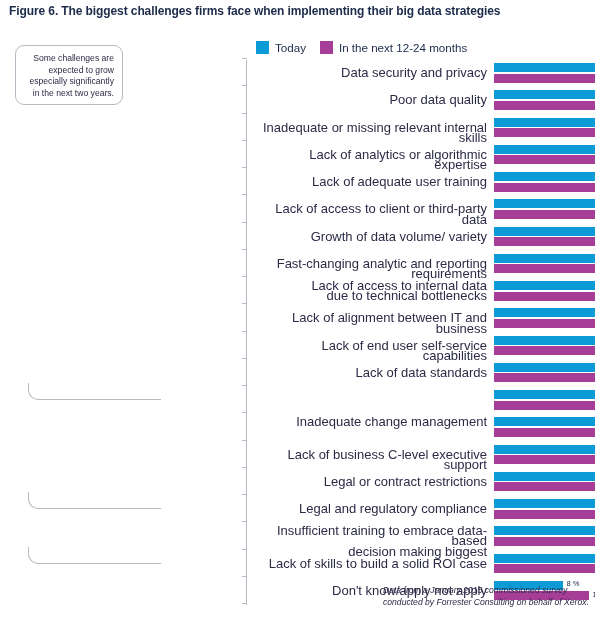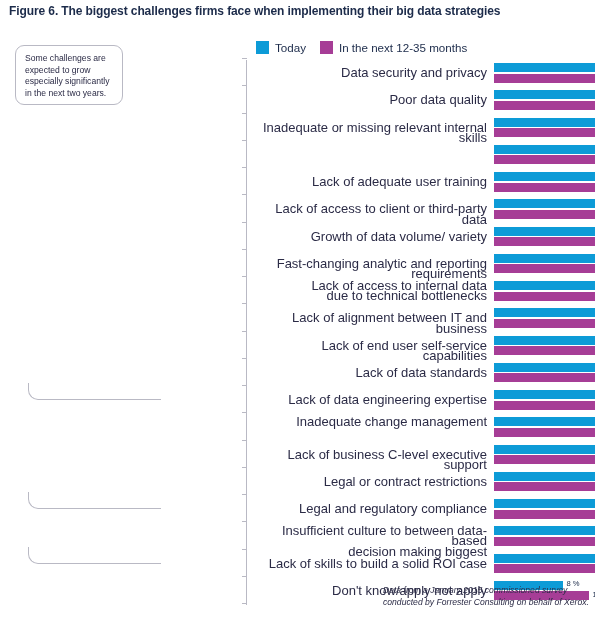--- a/index.html
+++ b/index.html
@@ -63,20 +63,21 @@
     border: 1px solid #b9b9c4;
     border-radius: 9px;
     background: #ffffff;
     box-sizing: border-box;
     padding: 7px 8px 0 9px;
   }
   #callout-text {
     font-size: 8.6px;
     line-height: 11.6px;
     color: #2b2b46;
+    text-align: right;
   }
   #leader-spine {
     left: 28px;
     top: 105px;
     width: 1px;
     height: 460px;
     border-left-width: 1px;
     position: absolute;
     background: transparent;
   }
@@ -173,21 +174,21 @@
 
 <div id="chart-title">Figure 6. The biggest challenges firms face when implementing their big data strategies</div>
 
 <div id="legend">
   <div class="legend-item">
     <span class="legend-swatch" id="sw-today" style="background: rgb(13, 155, 215);"></span>
     <span class="legend-label">Today</span>
   </div>
   <div class="legend-item">
     <span class="legend-swatch" id="sw-next" style="background: rgb(166, 61, 150);"></span>
-    <span class="legend-label">In the next 12-35 months</span>
+    <span class="legend-label">In the next 12-24 months</span>
   </div>
 </div>
 
 <div id="callout-box">
   <div id="callout-text">Some challenges are expected to grow especially significantly in the next two years.</div>
 </div>
 <div id="leader-spine" style="height: 457.5px;"></div>
 <div id="leader-branches">
     <div class="leader-branch" style="top: 383px;"></div>
     <div class="leader-branch" style="top: 492px;"></div>
@@ -252,20 +253,23 @@
       <div class="bars">
         <div class="bar">
           <span class="bar-fill" style="width: 277.76px; background: rgb(13, 155, 215);"></span>
         </div>
         <div class="bar">
           <span class="bar-fill" style="width: 295.12px; background: rgb(166, 61, 150);"></span>
         </div>
       </div>
     </div>
     <div class="row" style="top: 81.75px;">
+      <div class="cat-label single">
+        <div>Lack of analytics or algorithmic expertise</div>
+      </div>
       <div class="bars">
         <div class="bar">
           <span class="bar-fill" style="width: 277.76px; background: rgb(13, 155, 215);"></span>
         </div>
         <div class="bar">
           <span class="bar-fill" style="width: 286.44px; background: rgb(166, 61, 150);"></span>
         </div>
       </div>
     </div>
     <div class="row" style="top: 109px;">
@@ -367,23 +371,20 @@
       <div class="bars">
         <div class="bar">
           <span class="bar-fill" style="width: 234.36px; background: rgb(13, 155, 215);"></span>
         </div>
         <div class="bar">
           <span class="bar-fill" style="width: 277.76px; background: rgb(166, 61, 150);"></span>
         </div>
       </div>
     </div>
     <div class="row" style="top: 327px;">
-      <div class="cat-label single">
-        <div>Lack of data engineering expertise</div>
-      </div>
       <div class="bars">
         <div class="bar">
           <span class="bar-fill" style="width: 225.68px; background: rgb(13, 155, 215);"></span>
         </div>
         <div class="bar">
           <span class="bar-fill" style="width: 321.16px; background: rgb(166, 61, 150);"></span>
         </div>
       </div>
     </div>
     <div class="row" style="top: 354.25px;">
@@ -433,21 +434,21 @@
         <div class="bar">
           <span class="bar-fill" style="width: 208.32px; background: rgb(13, 155, 215);"></span>
         </div>
         <div class="bar">
           <span class="bar-fill" style="width: 312.48px; background: rgb(166, 61, 150);"></span>
         </div>
       </div>
     </div>
     <div class="row" style="top: 463.25px;">
       <div class="cat-label double">
-        <div>Insufficient culture to between data-based</div>
+        <div>Insufficient training to embrace data-based</div>
         <div>decision making biggest</div>
       </div>
       <div class="bars">
         <div class="bar">
           <span class="bar-fill" style="width: 208.32px; background: rgb(13, 155, 215);"></span>
         </div>
         <div class="bar">
           <span class="bar-fill" style="width: 286.44px; background: rgb(166, 61, 150);"></span>
         </div>
       </div>

